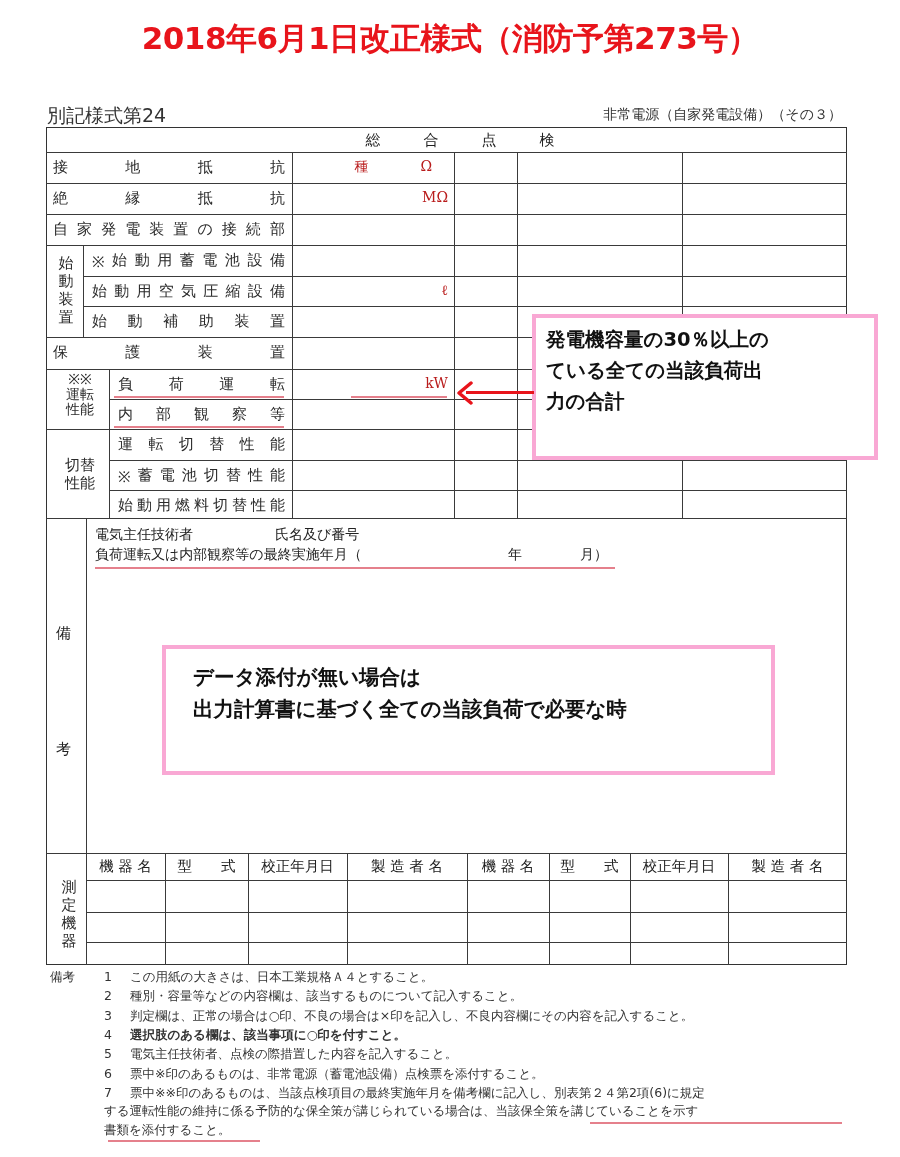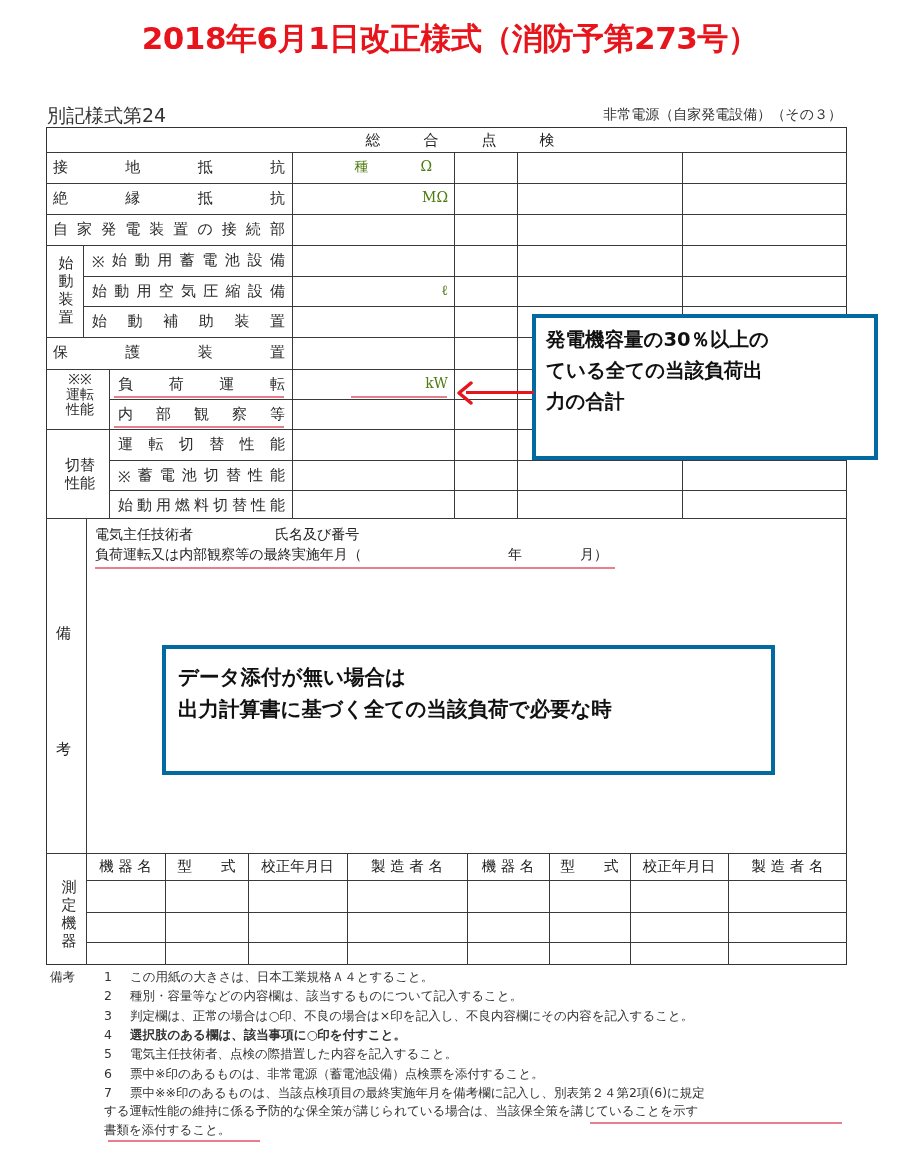--- a/index.html
+++ b/index.html
@@ -10,24 +10,24 @@
            font-size:31px; color:#e8141b; letter-spacing:-0.5px; }
   .form-id { position:absolute; left:47px; top:103px; font-size:19px; font-family:"DejaVu Sans", sans-serif; color:#333; }
   .form-sub { position:absolute; right:58px; top:106px; font-size:14px; font-family:"DejaVu Sans", sans-serif; color:#333; }
 
   .abs { position:absolute; }
   .hl { position:absolute; height:0; border-top:1.5px solid #3a3a3a; }
   .vl { position:absolute; width:0; border-left:1.5px solid #3a3a3a; }
   .cell-text { position:absolute; font-size:15px; color:#2a2a2a; white-space:nowrap; display:flex; justify-content:space-between; }
   .cell-text span { display:inline-block; }
   .vert { position:absolute; font-size:15px; color:#2a2a2a; line-height:18px; text-align:center; }
-  .unit { position:absolute; font-size:14px; color:#4d7c0f; }
+  .unit { position:absolute; font-size:14px; color:#b91c1c; }
   .red-ul { position:absolute; height:0; border-top:2px solid #e06a78; opacity:0.85; }
 
-  .callout { position:absolute; border:4px solid #0369a1; background:#fff;
+  .callout { position:absolute; border:4px solid #f9a8d4; background:#fff;
              font-family:"DejaVu Sans", "Liberation Sans", sans-serif; font-weight:bold;
              color:#111; box-sizing:border-box; }
   .note-text { position:absolute; font-size:12.5px; color:#333; font-family:"DejaVu Sans", sans-serif; white-space:nowrap; }
 </style>
 </head>
 <body>
 
 <div class="title">2018年6月1日改正様式（消防予第273号）</div>
 <div class="form-id">別記様式第24</div>
 <div class="form-sub">非常電源（自家発電設備）（その３）</div>
@@ -295,21 +295,21 @@
   <div>発電機容量の30％以上の</div>
   <div>ている全ての当該負荷出</div>
   <div>力の合計</div>
 </div>
 
 <div class="abs" style="left:466px;top:391px;width:68px;height:3px;background:#e8141b;"></div>
 <svg class="abs" style="left:455px;top:381px;" width="24" height="24" viewBox="0 0 24 24">
   <polyline points="16,2 4,12 16,22" fill="none" stroke="#e8141b" stroke-width="3.5" stroke-linecap="round" stroke-linejoin="round"></polyline>
 </svg>
 
-<div class="callout" style="left:162px;top:645px;width:613px;height:130px;padding:12px 12px;font-size:20.5px;line-height:32px;">
+<div class="callout" style="left:162px;top:645px;width:613px;height:130px;padding:12px 27px;font-size:20.5px;line-height:32px;">
   <div>データ添付が無い場合は</div>
   <div>出力計算書に基づく全ての当該負荷で必要な時</div>
 </div>
 
 <div>
   <div class="note-text" style="left:50px;top:969px;">備考</div>
   <div id="notes-list">
       <div class="note-text" style="left: 104px; top: 969px;">1</div>
       <div class="note-text" style="left: 130px; top: 969px;">この用紙の大きさは、日本工業規格Ａ４とすること。</div>
       <div class="note-text" style="left: 104px; top: 988.3px;">2</div>

